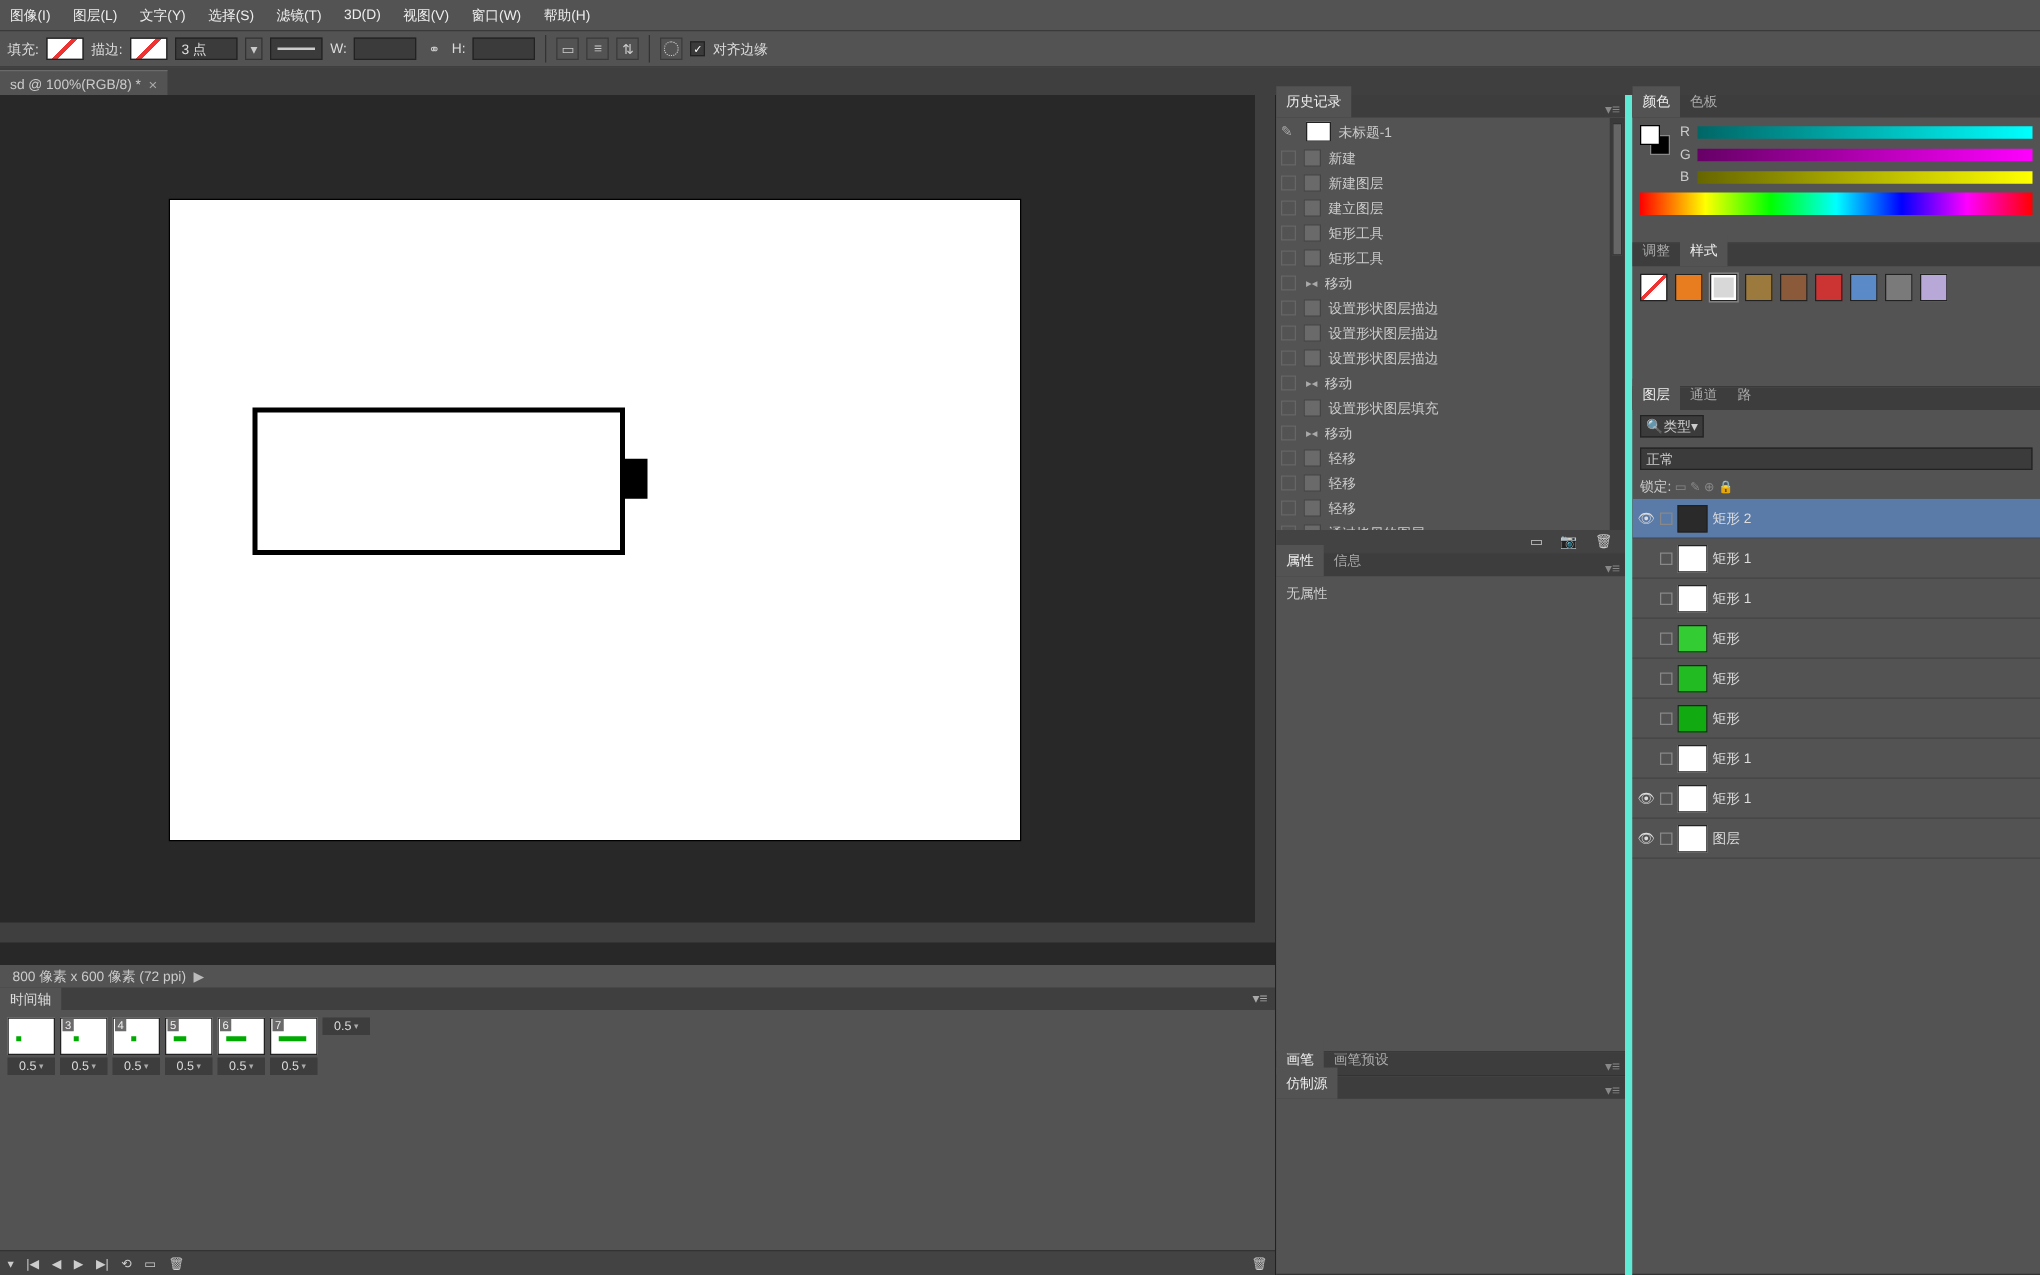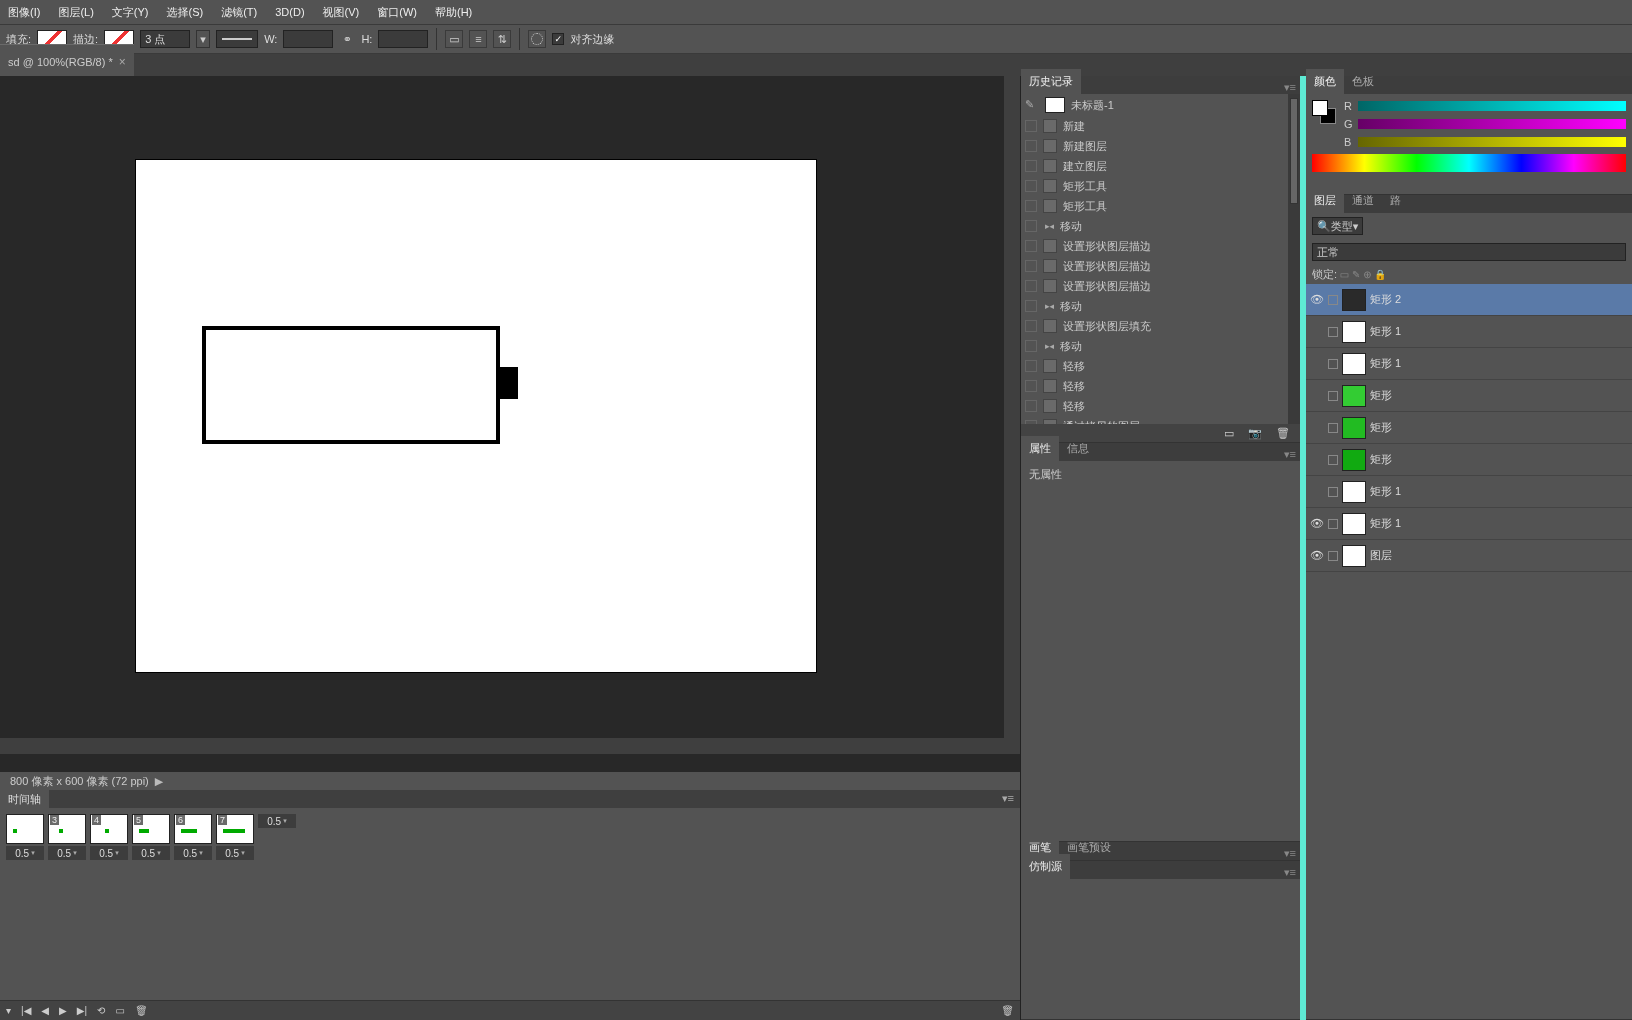--- a/index.html
+++ b/index.html
@@ -17,21 +17,21 @@
 .dropbtn { width:14px; height:18px; background:#535353; border:1px solid #333; display:flex; align-items:center; justify-content:center; }
 .stroke-style { width:42px; height:18px; background:#3b3b3b; border:1px solid #222; display:flex; align-items:center; justify-content:center; }
 .stroke-style > div { width:30px; height:2px; background:#ccc; }
 .link-icon { width:16px; height:16px; display:flex; align-items:center; justify-content:center; }
 .ico { width:18px; height:18px; background:#535353; border:1px solid #3a3a3a; display:flex; align-items:center; justify-content:center; }
 .gear { width:12px; height:12px; border:1px dotted #ccc; border-radius:50%; }
 .check { width:12px; height:12px; background:#3b3b3b; border:1px solid #222; display:flex; align-items:center; justify-content:center; color:#fff; font-size:9px; }
 
 
 .doctab-row { height:22px; background:#3f3f3f; display:flex; align-items:flex-end; }
-.doctab { height:32px; background:#535353; padding:2px 8px 0 8px; display:flex; align-items:center; gap:6px; color:#ddd; border-top:1px solid #6a6a6a; }
+.doctab { height:20px; background:#535353; padding:2px 8px 0 8px; display:flex; align-items:center; gap:6px; color:#ddd; border-top:1px solid #6a6a6a; }
 .closex { color:#aaa; font-size:12px; }
 
 
 .workspace { position:absolute; left:0; top:76px; right:0; bottom:0; display:flex; }
 .canvas-area { flex:1; background:#282828; position:relative; overflow:hidden; }
 .scroll-v { position:absolute; right:0; top:0; bottom:18px; width:16px; background:#3f3f3f; }
 .scroll-h { position:absolute; left:0; right:16px; bottom:18px; height:16px; background:#3f3f3f; }
 .status { position:absolute; left:0; right:0; bottom:230px; height:18px; background:#535353; display:flex; align-items:center; padding-left:10px; color:#ddd; }
 .status .tri { margin-left:6px; color:#bbb; }
 
@@ -403,20 +403,39 @@
               <div class="slider-row">
                   <span class="lab">B</span>
                   <div class="bar sr-b"></div>
                 </div>
             </div>
           </div>
           <div class="spectrum"></div>
         </div>
       </div>
 
+      <div class="panel">
+        <div class="p-tabs">
+          <div class="t">调整</div>
+          <div class="t on">样式</div>
+        </div>
+        <div class="adjp">
+          <div class="swatch-grid" id="style-sw">
+              <div class="sw" style="background: linear-gradient(135deg, rgb(255, 255, 255) 45%, rgb(238, 51, 51) 45%, rgb(238, 51, 51) 55%, rgb(255, 255, 255) 55%);"></div>
+              <div class="sw" style="background: rgb(231, 125, 31);"></div>
+              <div class="sw" style="background: rgb(216, 216, 216); box-shadow: rgb(255, 255, 255) 0px 0px 0px 2px inset, rgb(136, 136, 136) 0px 0px 0px 1px;"></div>
+              <div class="sw" style="background: rgb(156, 122, 62);"></div>
+              <div class="sw" style="background: rgb(138, 90, 58);"></div>
+              <div class="sw" style="background: rgb(204, 51, 51);"></div>
+              <div class="sw" style="background: rgb(90, 138, 200);"></div>
+              <div class="sw" style="background: rgb(122, 122, 122);"></div>
+              <div class="sw" style="background: rgb(184, 168, 216);"></div>
+            </div>
+        </div>
+      </div>
 
       <div class="panel layerp">
         <div class="p-tabs">
           <div class="t on">图层</div>
           <div class="t">通道</div>
           <div class="t">路</div>
         </div>
         <div class="lay-top">
           <div class="lay-drop">🔍 <span>类型</span> ▾</div>
         </div>

